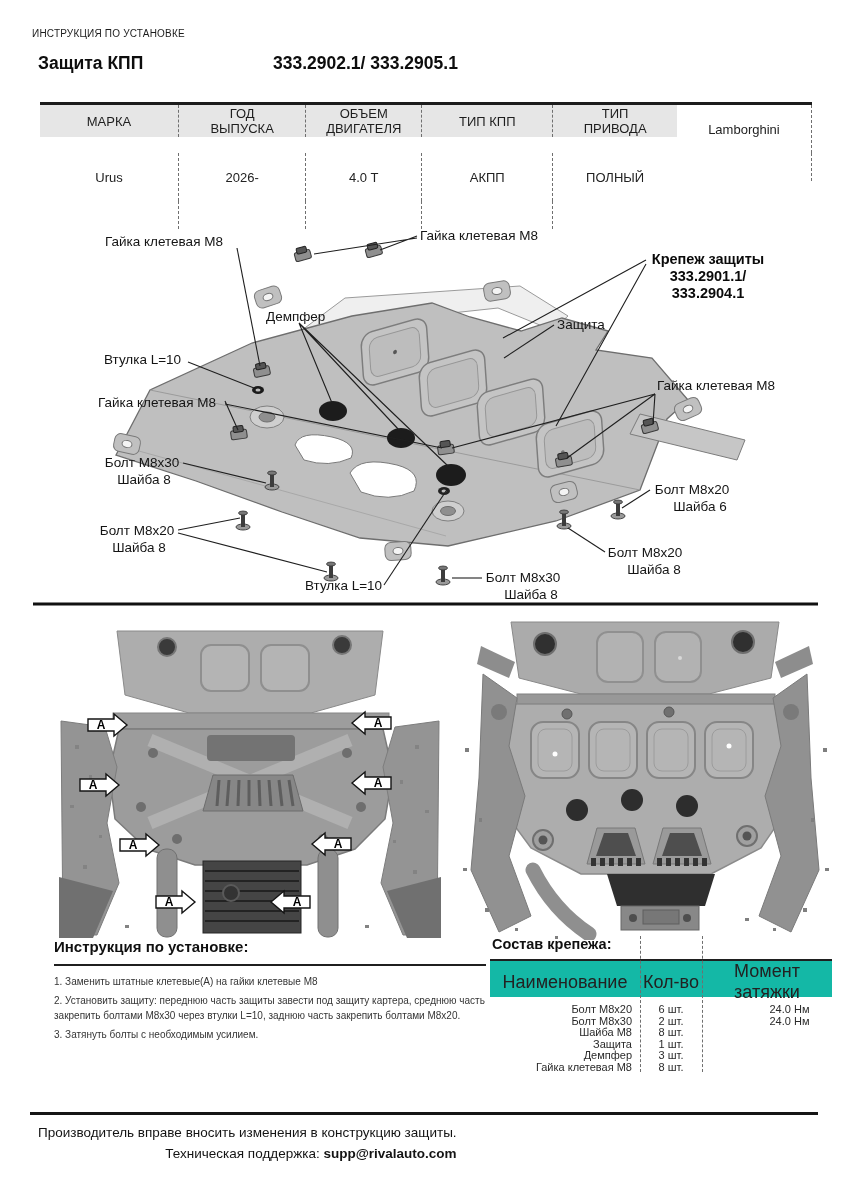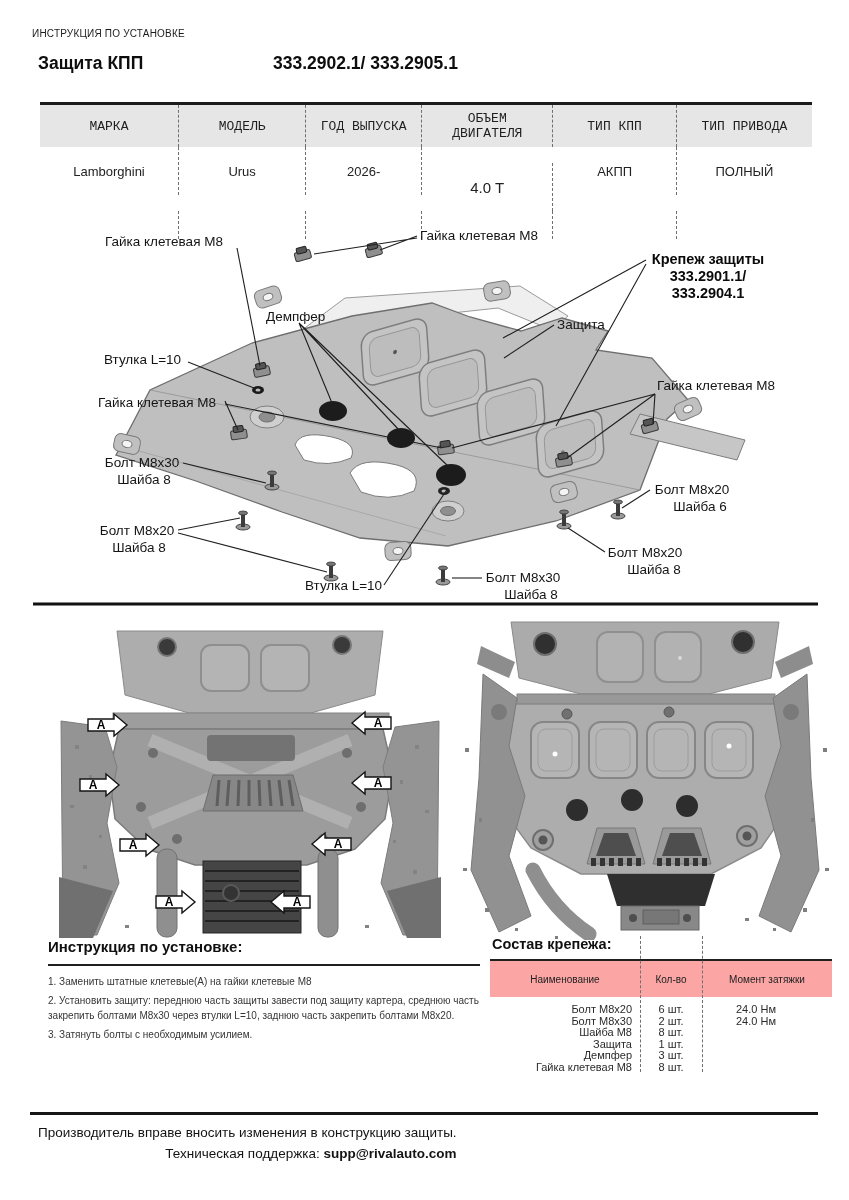--- a/index.html
+++ b/index.html
@@ -11,73 +11,70 @@
   #doc-type{left:32px;top:28px;font-size:10px;color:#1b1b1b;letter-spacing:.2px;}
   #product{left:38px;top:53px;font-size:17.5px;font-weight:bold;color:#0d0d0d;}
   #partnums{left:273px;top:53px;font-size:17.5px;font-weight:bold;color:#0d0d0d;}
 
   
   #spec{left:40px;top:102px;width:772px;border-top:3px solid #1c1c1c;
         display:grid;grid-template-columns:18% 16.5% 15% 17% 16% 17.5%;}
   #spec .c{border-right:1px dashed #6f6f6f;display:flex;align-items:center;
            justify-content:center;text-align:center;}
   #spec .c.last{border-right:none;}
-  #spec .sh{height:42px;background:#e6e6e6;font-size:13px;line-height:15px;color:#1e1e1e;font-family:Liberation Mono, monospace;}
+  #spec .sh{height:32px;background:#e6e6e6;font-size:13px;line-height:15px;color:#1e1e1e;}
   #spec .sh span{display:inline-block;max-width:88px;}
   #spec .sv{height:48px;font-size:13px;color:#222;}
-  #spec .sv.small{font-size:15px;margin-top:16px;}
+  #spec .sv.small{font-size:13px;}
   #spec .se{height:28px;}
 
   
   svg text{font-family:"Liberation Sans",sans-serif;}
   .lb{font-size:13.5px;fill:#141414;}
   .lbb{font-size:14.5px;font-weight:bold;fill:#0a0a0a;}
   .ldr{stroke:#1f1f1f;stroke-width:1.1;fill:none;}
   .amk{font-size:12px;font-weight:bold;fill:#000;text-anchor:middle;}
   .arr{fill:#fff;stroke:#141414;stroke-width:1.4;}
 
   
-  #inst{left:48px;top:938px;width:432px;}
+  #inst{left:54px;top:938px;width:432px;}
   #inst h2{margin:0;font-size:15px;font-weight:bold;color:#101010;
            border-bottom:2px solid #1f1f1f;padding-bottom:9px;}
   #inst .step{margin:3px 0 0;font-size:10px;line-height:15.5px;color:#353535;}
   #inst .step:first-of-type{margin-top:8px;}
 
   
   #hw{left:490px;top:936px;width:342px;}
   #hw h2{margin:0 0 7px 2px;font-size:14.5px;font-weight:bold;color:#101010;}
   #hw .rule{border-top:2px solid #1f1f1f;}
-  .hw-head{display:grid;grid-template-columns:150px 62px 130px;background:#fca5a5;
-           height:36px;align-items:center;text-align:center;font-size:10px;color:#222;}
+  .hw-head{display:grid;grid-template-columns:150px 62px 130px;background:#14b8a6;
+           height:36px;align-items:center;text-align:center;font-size:18px;color:#222;}
   #hw .rows{margin-top:7px;}
   .hw-row{display:grid;grid-template-columns:150px 62px 130px;font-size:11px;
           line-height:11.5px;color:#2a2a2a;}
   .hw-row .n{text-align:right;padding-right:8px;}
   .hw-row .q{text-align:center;}
-  .hw-row .t{text-align:left;padding-left:34px;}
+  .hw-row .t{text-align:center;padding-left:34px;margin-left:11px;}
   .vd{position:absolute;top:0;height:136px;border-left:1px dashed #6f6f6f;width:0;}
 
   
   #foot-rule{left:30px;top:1112px;width:788px;border-top:3px solid #161616;}
   #foot{left:38px;top:1122px;font-size:13.5px;line-height:21px;color:#141414;text-align:right;}
   #foot .em{font-weight:bold;}
 </style>
 </head>
 <body>
 
 <div id="doc-type" class="abs">ИНСТРУКЦИЯ ПО УСТАНОВКЕ</div>
 <div id="product" class="abs">Защита КПП</div>
 <div id="partnums" class="abs">333.2902.1/ 333.2905.1</div>
 
 <div id="spec" class="abs">
   <div class="c sh">
       <span>МАРКА</span>
-    </div>
-  <div class="c sh">
-      <span>МОДЕЛЬ</span>
     </div>
   <div class="c sh">
       <span>ГОД ВЫПУСКА</span>
     </div>
   <div class="c sh">
       <span>ОБЪЕМ ДВИГАТЕЛЯ</span>
     </div>
   <div class="c sh">
       <span>ТИП КПП</span>
     </div>

